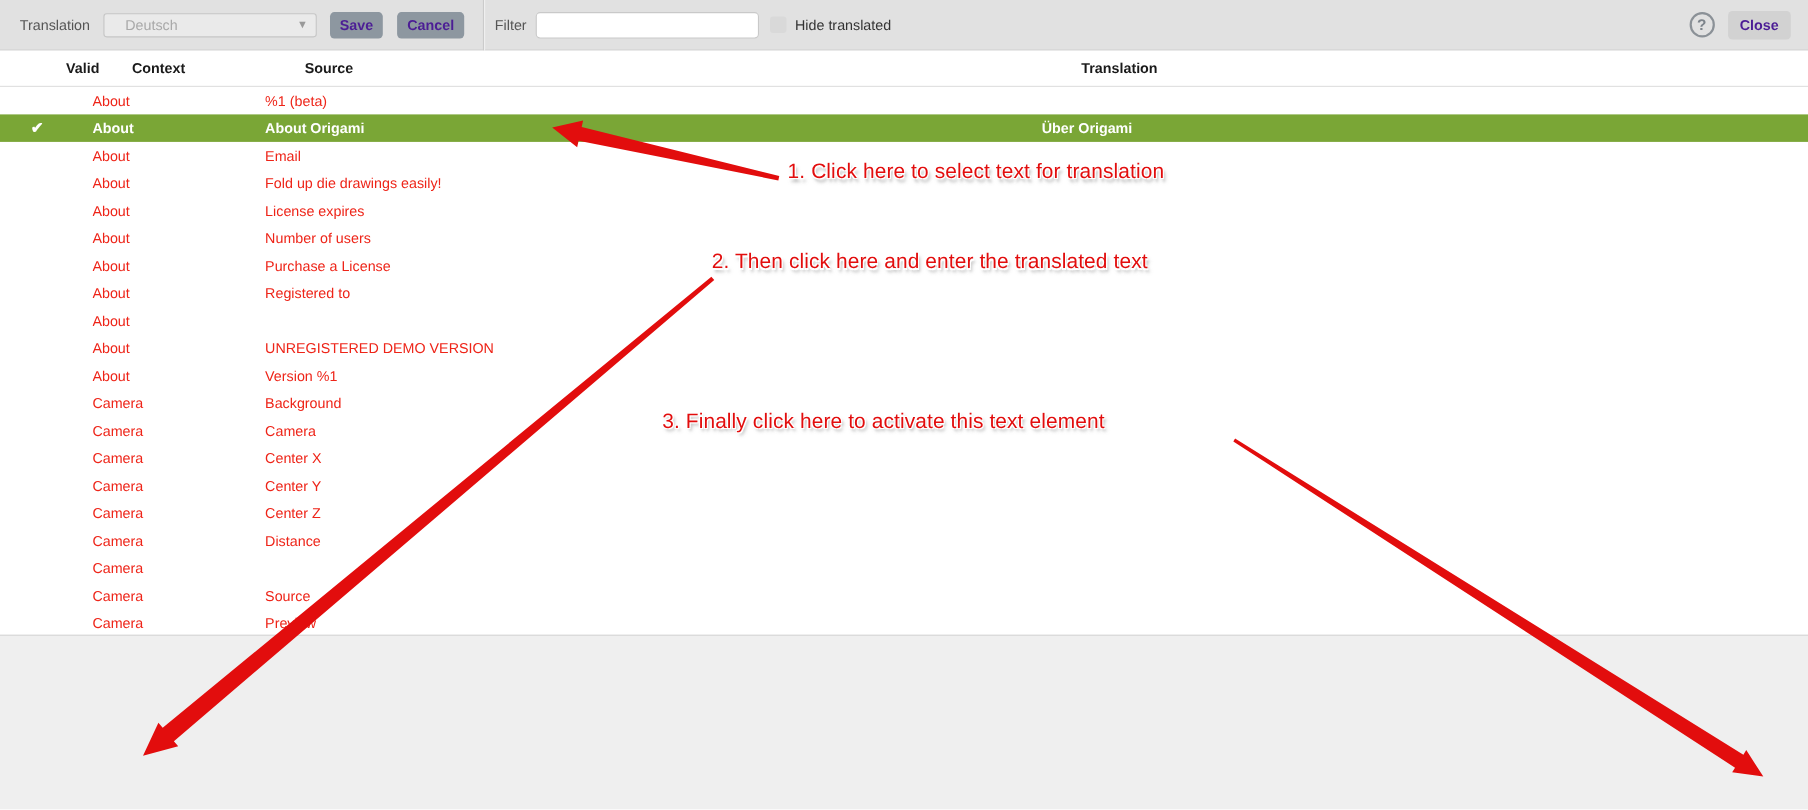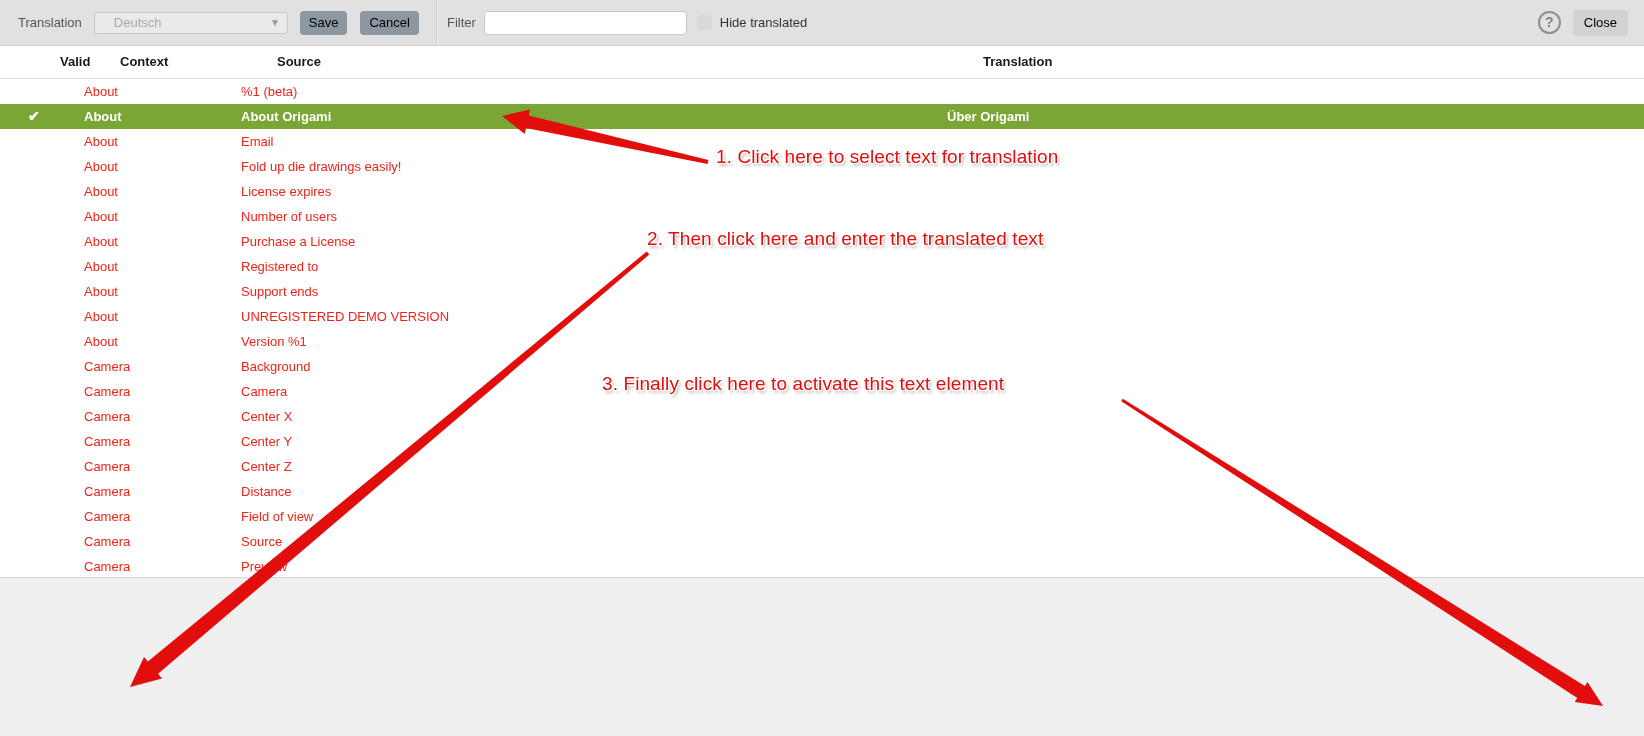--- a/index.html
+++ b/index.html
@@ -11,21 +11,21 @@
   .toolbar { position:absolute; left:0; top:0; width:1644px; height:46px;
              background:#e1e1e1; border-bottom:1px solid #cfcfcf;
              display:flex; align-items:center; padding:0 16px 0 18px; }
   .tb-label { font-size:13px; color:#555; }
   .lang-select { margin-left:12px; width:194px; height:22px; background:#eaeaea;
                  border:1px solid #c6c6c6; border-radius:3px; position:relative;
                  display:flex; align-items:center; padding-left:19px; }
   .lang-select .ph { font-size:13px; color:#a9a9a9; }
   .lang-select .arr { position:absolute; right:7px; top:4px; font-size:10px; color:#999; }
   .btn { height:24px; border:none; border-radius:4px; background:var(--button-gray);
-         color:#000000; font-weight:normal; font-size:13px; padding:0 9px;
+         color:#4c1d95; font-weight:bold; font-size:13px; padding:0 9px;
          font-family:"Liberation Sans", sans-serif; }
   .btn.save { margin-left:12px; }
   .btn.cancel { margin-left:13px; }
   .tb-divider { margin-left:17px; width:1px; height:46px; background:#cbcbcb;
                 box-shadow:1px 0 0 #efefef; }
   .tb-filter-label { margin-left:10px; font-size:13px; color:#555; }
   .filter-input { margin-left:8px; width:203px; height:24px; border:1px solid #c9c9c9;
                   border-radius:4px; background:#fff; padding:0 8px; font-size:13px;
                   font-family:"Liberation Sans", sans-serif; color:#333; }
   .checkbox { margin-left:10px; width:15px; height:15px; background:#d9d9d9;
@@ -146,21 +146,20 @@
       </div>
       <div class="trow">
         <span class="c-valid"></span>
         <span class="c-context">About</span>
         <span class="c-source">Registered to</span>
         <span class="c-trans"></span>
       </div>
       <div class="trow">
         <span class="c-valid"></span>
         <span class="c-context">About</span>
-        <span class="c-source">Support ends</span>
         <span class="c-trans"></span>
       </div>
       <div class="trow">
         <span class="c-valid"></span>
         <span class="c-context">About</span>
         <span class="c-source">UNREGISTERED DEMO VERSION</span>
         <span class="c-trans"></span>
       </div>
       <div class="trow">
         <span class="c-valid"></span>
@@ -200,21 +199,20 @@
       </div>
       <div class="trow">
         <span class="c-valid"></span>
         <span class="c-context">Camera</span>
         <span class="c-source">Distance</span>
         <span class="c-trans"></span>
       </div>
       <div class="trow">
         <span class="c-valid"></span>
         <span class="c-context">Camera</span>
-        <span class="c-source">Field of view</span>
         <span class="c-trans"></span>
       </div>
       <div class="trow">
         <span class="c-valid"></span>
         <span class="c-context">Camera</span>
         <span class="c-source">Source</span>
         <span class="c-trans"></span>
       </div>
       <div class="trow">
         <span class="c-valid"></span>

